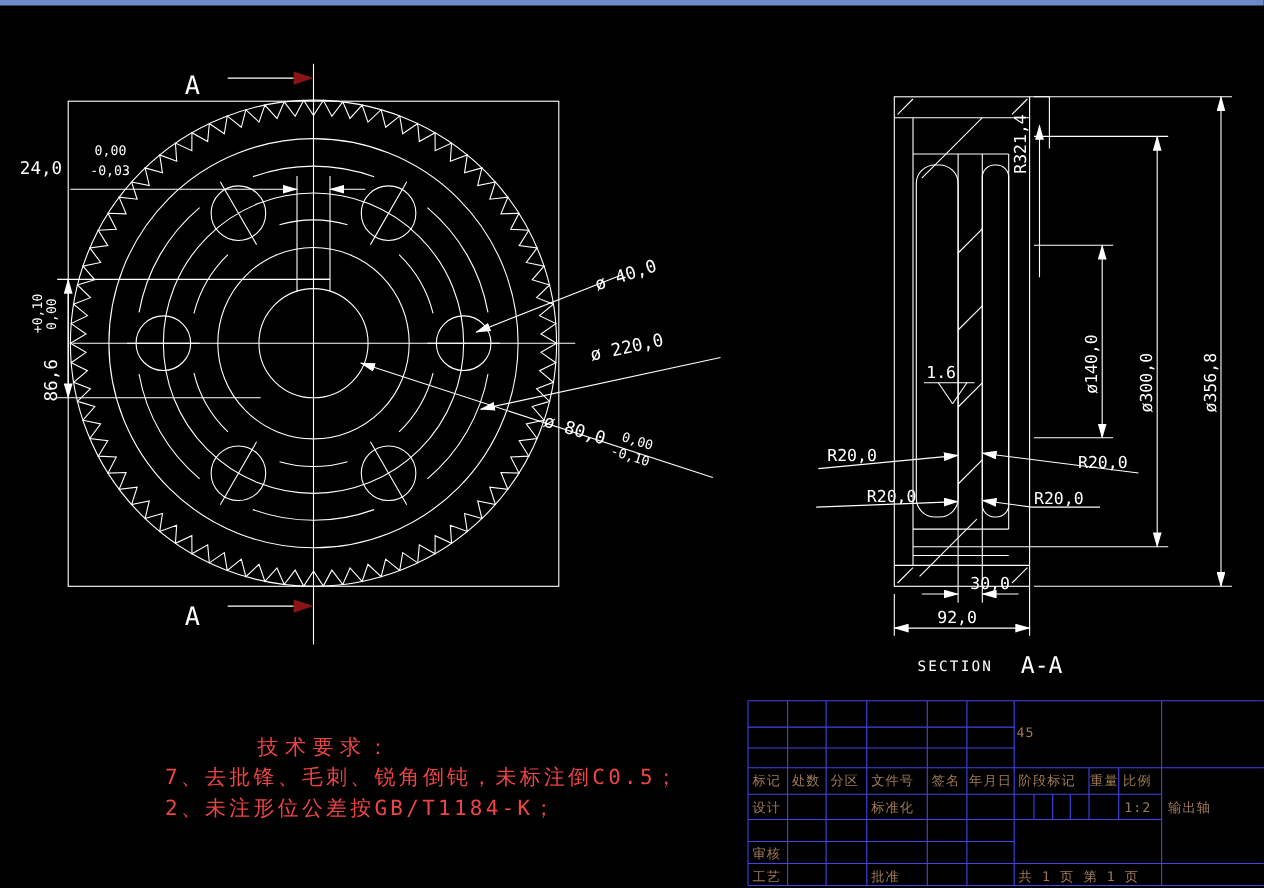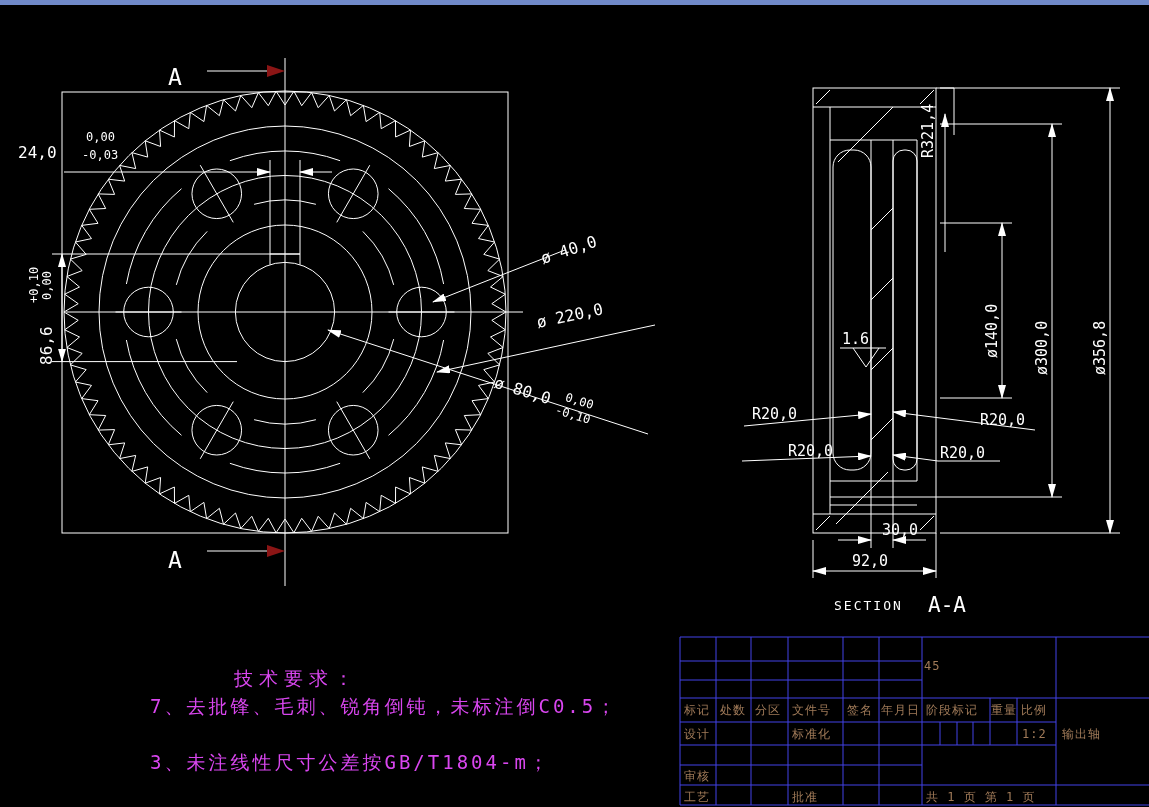--- a/index.html
+++ b/index.html
@@ -7,21 +7,21 @@
           font-family:"DejaVu Sans Mono","Liberation Mono",monospace;}
   #topstrip{position:absolute;left:0;top:0;width:1149px;height:5px;background:#7089c8;}
   svg text{fill:#ffffff;font-family:"DejaVu Sans Mono","Liberation Mono",monospace;}
   .dim{font-size:16px;}
   .dimsm{font-size:12px;}
   .dim15{font-size:15px;}
   .alabel{font-size:23px;}
   .seccap-small{font-size:13px;letter-spacing:2px;}
   .seccap-big{font-size:21px;}
   .tbl-txt{fill:#a07a58;font-size:12px;letter-spacing:1px;}
-  .tech{position:absolute;color:#d946ef;font-size:19px;letter-spacing:3px;white-space:nowrap;
+  .tech{position:absolute;color:#ef4444;font-size:19px;letter-spacing:3px;white-space:nowrap;
         font-family:"DejaVu Sans Mono","Liberation Mono",monospace;}
 </style>
 </head>
 <body>
 
 <div id="screen">
   <div id="topstrip"></div>
 
   <svg width="1149" height="807" viewBox="0 0 1149 807">
     <defs>
@@ -246,14 +246,14 @@
       <text class="tbl-txt" x="684" y="780">审核</text>
       <text class="tbl-txt" x="684" y="801">工艺</text>
       <text class="tbl-txt" x="792" y="801">批准</text>
       <text class="tbl-txt" x="926" y="801">共 1 页   第 1 页</text>
     </g>
   </svg>
 
   
   <div class="tech" style="left:234px;top:666px;letter-spacing:6px;">技术要求：</div>
   <div class="tech" style="left:150px;top:694px;">7、去批锋、毛刺、锐角倒钝，未标注倒C0.5；</div>
-  <div class="tech" style="left:150px;top:750px;">3、未注线性尺寸公差按GB/T1804-m；</div>
+  <div class="tech" style="left:150px;top:722px;">2、未注形位公差按GB/T1184-K；</div>
 </div>
 
 </body></html>

